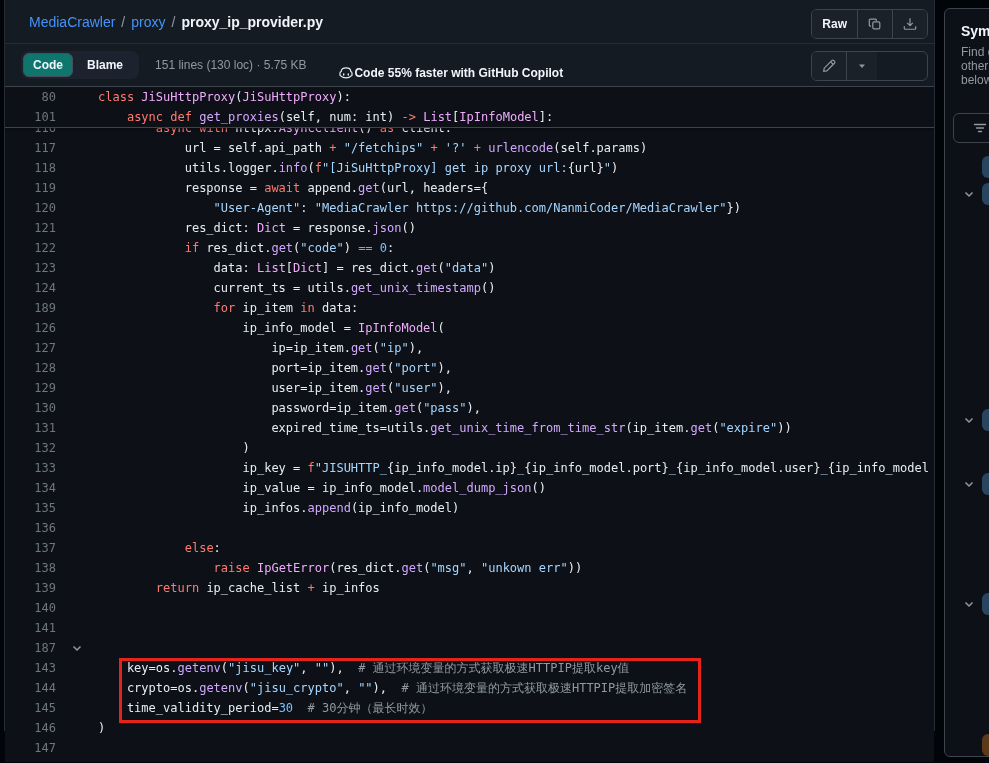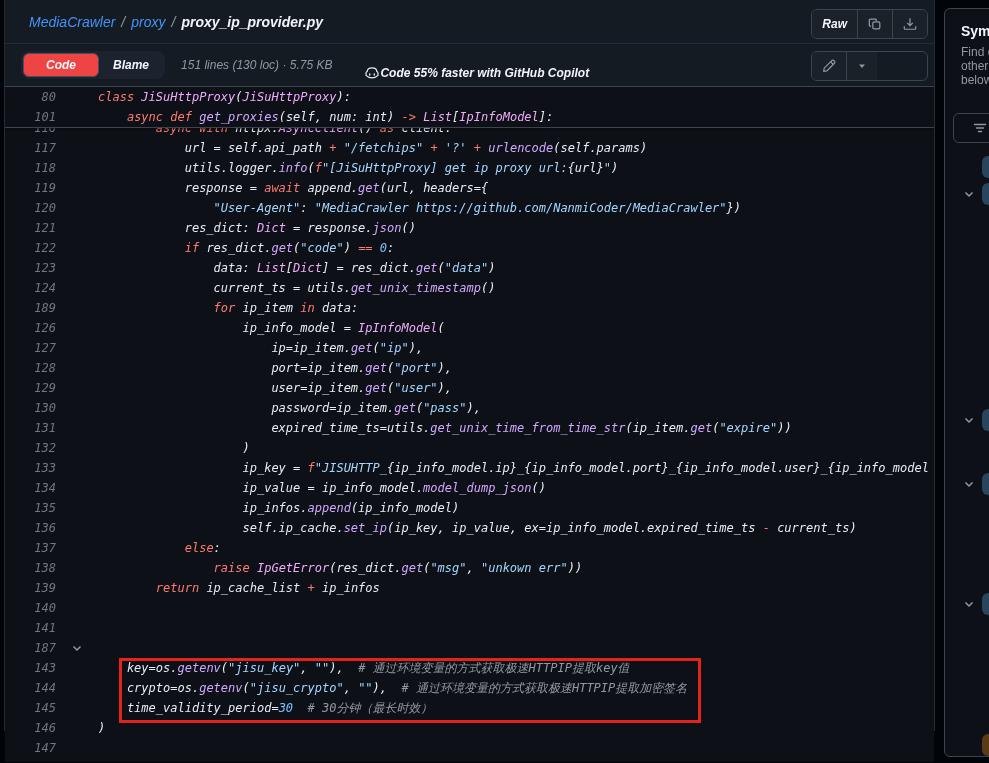--- a/index.html
+++ b/index.html
@@ -1,35 +1,35 @@
 <!DOCTYPE html>
 <html><head>
 <meta charset="utf-8">
 <style>
   * { margin:0; padding:0; box-sizing:border-box; }
   html,body { width:989px; height:763px; overflow:hidden; background:#010409;
     font-family:"Liberation Sans", sans-serif; }
   .main { position:absolute; left:4px; top:0; width:931px; height:731px;
-    background:#0d1117; border-left:1px solid #252c36; border-right:1px solid #252c36;font-style:italic; }
+    background:#0d1117; border-left:1px solid #252c36; border-right:1px solid #252c36; }
   
   .crumbbar { height:44px; background:#151b23; border-bottom:1px solid #252c36;
     display:flex; align-items:center; padding:0 24px; }
   .crumb { font-size:14px; text-decoration:none; }
   .crumb.link { color:#4493f8; cursor:pointer; }
   .crumb.sep { color:#9198a1; margin:0 6px; }
   .crumb.file { color:#f0f6fc; font-weight:700; }
   .toplink { margin-left:auto; display:flex; align-items:center; gap:6px; cursor:pointer; }
   .toplink .arrow { color:#9198a1; font-size:13px; }
   .toplink .lbl { color:#f0f6fc; font-size:12px; font-weight:600; }
   
   .toolbar { height:43px; background:#151b23; border-bottom:1px solid #3d444d;
     display:flex; align-items:center; padding:0 6px 0 16px; }
   .seg-tabs { display:flex; background:#1d232e; border-radius:8px; padding:2px; }
   .tab { font-size:12px; font-weight:600; color:#f0f6fc; padding:5px 14px; border-radius:6px; cursor:pointer; }
-  .tab.active { background:#ef4444; border:1px solid #474f5a; padding:4px 22px; }
+  .tab.active { background:#0f766e; border:1px solid #474f5a; padding:4px 9px; }
   .filestats { color:#9198a1; font-size:12px; margin-left:16px; }
   .copilot { display:flex; align-items:center; margin-left:32px;margin-top:16px; }
   .copilot .txt { color:#f0f6fc; font-size:12px; font-weight:600; }
   .tb-right { margin-left:auto; display:flex; gap:12px;flex-direction:column; }
   .btngroup { display:flex; border:1px solid #3d444d; border-radius:6px; overflow:hidden; }
   .btnseg { background:#1b2129; color:#f0f6fc; font-size:12px; font-weight:600;
     padding:0 10px; height:28px; display:flex; align-items:center; cursor:pointer; }
   .btnseg + .btnseg { border-left:1px solid #3d444d; }
   .btnseg svg { display:block; }
   .btn-symbols { border:1px solid #767d86; border-radius:6px; background:#1b2129;
@@ -151,21 +151,21 @@
         <div class="codeline"><span class="ln">126</span><span class="foldcol"></span><span class="codetxt"><span class="tk-p">                    ip_info_model = </span><span class="tk-t">IpInfoModel</span><span class="tk-p">(</span></span></div>
         <div class="codeline"><span class="ln">127</span><span class="foldcol"></span><span class="codetxt"><span class="tk-p">                        ip=ip_item.</span><span class="tk-f">get</span><span class="tk-p">(</span><span class="tk-s">"ip"</span><span class="tk-p">),</span></span></div>
         <div class="codeline"><span class="ln">128</span><span class="foldcol"></span><span class="codetxt"><span class="tk-p">                        port=ip_item.</span><span class="tk-f">get</span><span class="tk-p">(</span><span class="tk-s">"port"</span><span class="tk-p">),</span></span></div>
         <div class="codeline"><span class="ln">129</span><span class="foldcol"></span><span class="codetxt"><span class="tk-p">                        user=ip_item.</span><span class="tk-f">get</span><span class="tk-p">(</span><span class="tk-s">"user"</span><span class="tk-p">),</span></span></div>
         <div class="codeline"><span class="ln">130</span><span class="foldcol"></span><span class="codetxt"><span class="tk-p">                        password=ip_item.</span><span class="tk-f">get</span><span class="tk-p">(</span><span class="tk-s">"pass"</span><span class="tk-p">),</span></span></div>
         <div class="codeline"><span class="ln">131</span><span class="foldcol"></span><span class="codetxt"><span class="tk-p">                        expired_time_ts=utils.</span><span class="tk-f">get_unix_time_from_time_str</span><span class="tk-p">(ip_item.</span><span class="tk-f">get</span><span class="tk-p">(</span><span class="tk-s">"expire"</span><span class="tk-p">))</span></span></div>
         <div class="codeline"><span class="ln">132</span><span class="foldcol"></span><span class="codetxt"><span class="tk-p">                    )</span></span></div>
         <div class="codeline"><span class="ln">133</span><span class="foldcol"></span><span class="codetxt"><span class="tk-p">                    ip_key = </span><span class="tk-k">f</span><span class="tk-s">"JISUHTTP_</span><span class="tk-p">{ip_info_model.ip}</span><span class="tk-s">_</span><span class="tk-p">{ip_info_model.port}</span><span class="tk-s">_</span><span class="tk-p">{ip_info_model.user}</span><span class="tk-s">_</span><span class="tk-p">{ip_info_model</span></span></div>
         <div class="codeline"><span class="ln">134</span><span class="foldcol"></span><span class="codetxt"><span class="tk-p">                    ip_value = ip_info_model.</span><span class="tk-f">model_dump_json</span><span class="tk-p">()</span></span></div>
         <div class="codeline"><span class="ln">135</span><span class="foldcol"></span><span class="codetxt"><span class="tk-p">                    ip_infos.</span><span class="tk-f">append</span><span class="tk-p">(ip_info_model)</span></span></div>
-        <div class="codeline"><span class="ln">136</span><span class="foldcol"></span><span class="codetxt"><span class="tk-p">                    self.ip_cache.</span><span class="tk-f">set_ip</span><span class="tk-p">(ip_key, ip_value, ex=ip_info_model.expired_time_ts </span><span class="tk-k">-</span><span class="tk-p"> current_ts)</span></span></div>
+        <div class="codeline"><span class="ln">136</span><span class="foldcol"></span></div>
         <div class="codeline"><span class="ln">137</span><span class="foldcol"></span><span class="codetxt"><span class="tk-p">            </span><span class="tk-k">else</span><span class="tk-p">:</span></span></div>
         <div class="codeline"><span class="ln">138</span><span class="foldcol"></span><span class="codetxt"><span class="tk-p">                </span><span class="tk-k">raise</span><span class="tk-p"> </span><span class="tk-t">IpGetError</span><span class="tk-p">(res_dict.</span><span class="tk-f">get</span><span class="tk-p">(</span><span class="tk-s">"msg"</span><span class="tk-p">, </span><span class="tk-s">"unkown err"</span><span class="tk-p">))</span></span></div>
         <div class="codeline"><span class="ln">139</span><span class="foldcol"></span><span class="codetxt"><span class="tk-p">        </span><span class="tk-k">return</span><span class="tk-p"> ip_cache_list </span><span class="tk-k">+</span><span class="tk-p"> ip_infos</span></span></div>
         <div class="codeline"><span class="ln">140</span><span class="foldcol"></span><span class="codetxt"></span></div>
         <div class="codeline"><span class="ln">141</span><span class="foldcol"></span><span class="codetxt"></span></div>
         <div class="codeline"><span class="ln">187</span><span class="foldcol"><span class="fold-ico"><svg width="12" height="12" viewBox="0 0 12 12" fill="none" stroke="#9198a1" stroke-width="1.5">
                 <path d="M2.5 4.5 6 8l3.5-3.5"></path>
               </svg></span></span></div>
         <div class="codeline"><span class="ln">143</span><span class="foldcol"></span><span class="codetxt"><span class="tk-p">    key=os.</span><span class="tk-f">getenv</span><span class="tk-p">(</span><span class="tk-s">"jisu_key"</span><span class="tk-p">, </span><span class="tk-s">""</span><span class="tk-p">),  </span><span class="tk-c"># 通过环境变量的方式获取极速HTTPIP提取key值</span></span></div>
         <div class="codeline"><span class="ln">144</span><span class="foldcol"></span><span class="codetxt"><span class="tk-p">    crypto=os.</span><span class="tk-f">getenv</span><span class="tk-p">(</span><span class="tk-s">"jisu_crypto"</span><span class="tk-p">, </span><span class="tk-s">""</span><span class="tk-p">),  </span><span class="tk-c"># 通过环境变量的方式获取极速HTTPIP提取加密签名</span></span></div>

